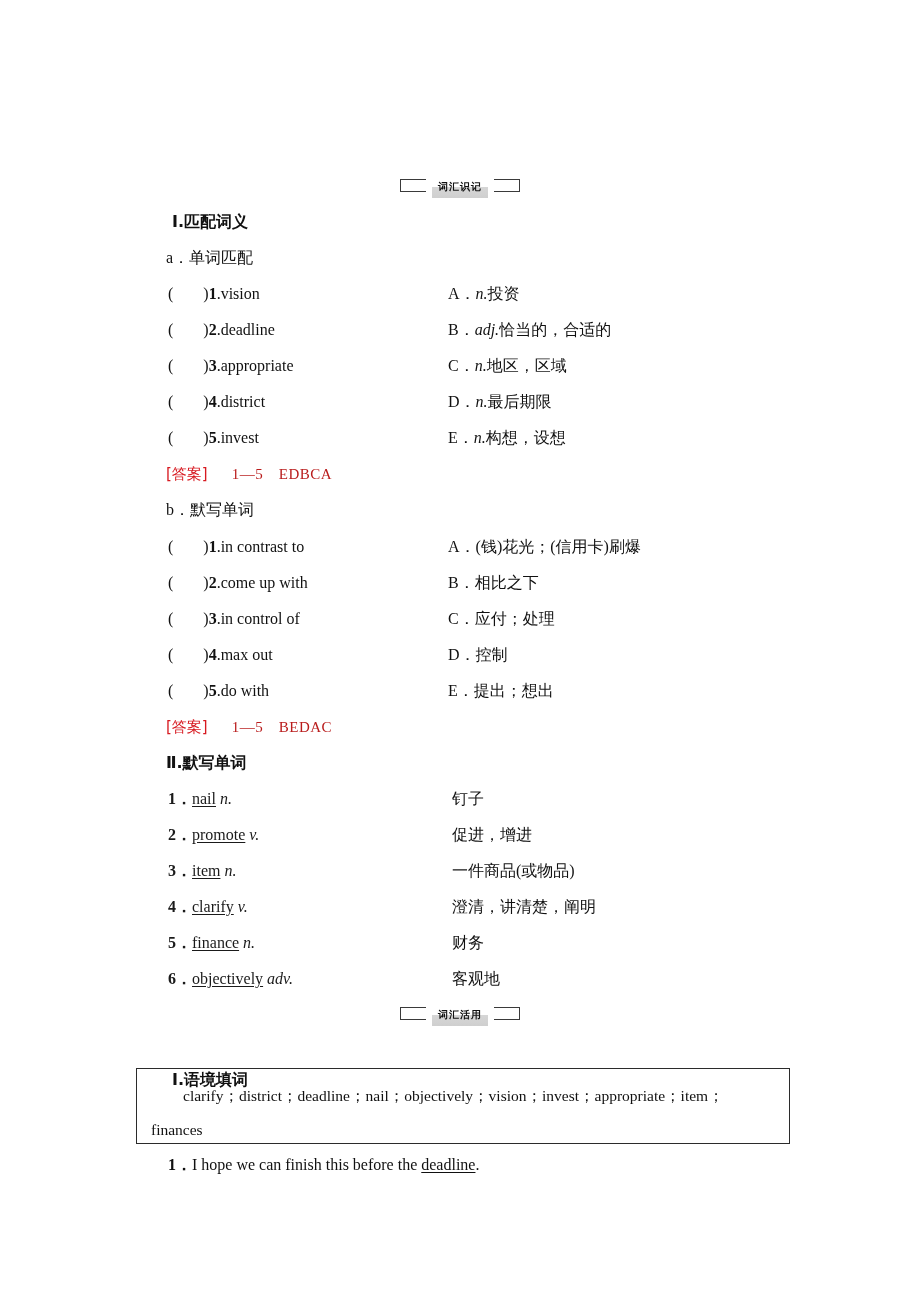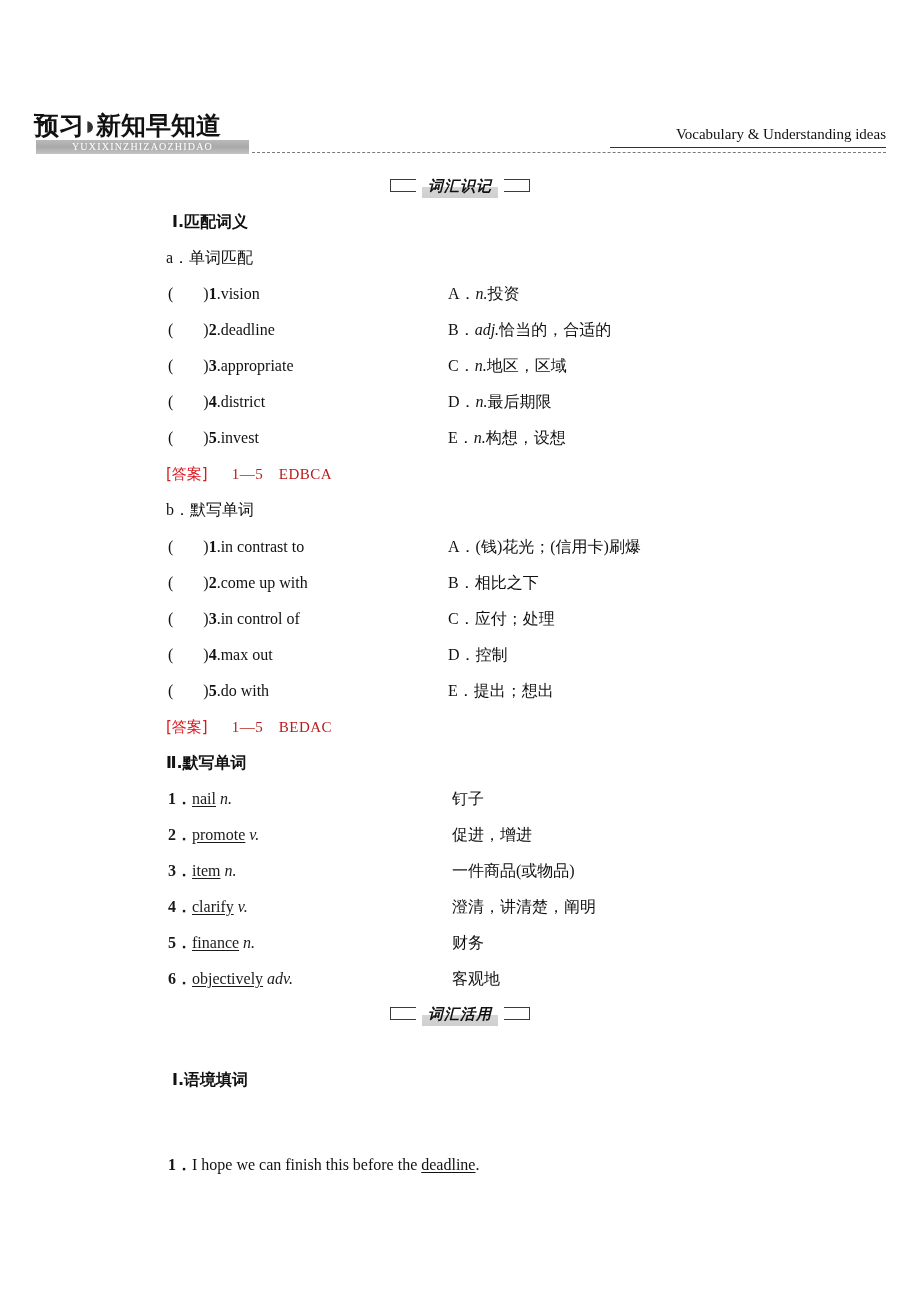--- a/index.html
+++ b/index.html
@@ -95,29 +95,28 @@
     width: 920px;
     text-align: center;
   }
   .section-bar .inner {
     display: inline-block;
     position: relative;
     padding: 0 34px;
   }
   .section-bar .label {
     font-family: "DejaVu Sans", "Liberation Sans", sans-serif;
-    font-size: 15px;
+    font-size: 10px;
     font-weight: bold;
     color: #111;
     background: linear-gradient(to bottom, #ffffff 0%, #ffffff 48%, #d6d6d6 49%, #cfcfcf 100%);
     padding: 2px 6px 3px 6px;
     letter-spacing: 1px;
     display: inline-block;
     line-height: 17px;
-    font-style: italic;
   }
   .section-bar .bracket {
     position: absolute;
     top: 3px;
     width: 26px;
     height: 13px;
     border: 1px solid #3a3a3a;
   }
   .section-bar .bracket.left  { left: 2px;  border-right: none; }
   .section-bar .bracket.right { right: 2px; border-left: none; }
@@ -224,29 +223,20 @@
     font-size: 13px;
     color: #333;
     font-family: "Liberation Serif", serif;
   }
 </style>
 </head>
 <body>
 
 <div class="page">
 
-  <div class="banner">
-    <div class="banner-title">
-      <span>预习</span><span class="arrow">◗</span><span>新知早知道</span>
-    </div>
-    <div class="banner-pinyin">YUXIXINZHIZAOZHIDAO</div>
-    <div class="banner-dash"></div>
-    <div class="banner-right">Vocabulary &amp; Understanding ideas</div>
-    <div class="banner-underline"></div>
-  </div>
 
   <div class="section-bar" style="top:176px;">
     <span class="inner">
       <span class="bracket left"></span>
       <span class="label">词汇识记</span>
       <span class="bracket right"></span>
     </span>
   </div>
 
   <div class="txt heading-cn" style="left:172px; top:214px;">Ⅰ.匹配词义</div>
@@ -309,17 +299,20 @@
   <div class="section-bar" style="top:1004px;">
     <span class="inner">
       <span class="bracket left"></span>
       <span class="label">词汇活用</span>
       <span class="bracket right"></span>
     </span>
   </div>
 
   <div class="txt heading-cn" style="left:172px; top:1042px;margin-top:30px;">Ⅰ.语境填词</div>
 
+  <div class="bank">
+    <span class="indent"></span><span>clarify；district；deadline；nail；objectively；vision；invest；appropriate；</span><span>item；finances</span>
+  </div>
 
   <div class="sentence" style="left:168px; top:1157px;"><span class="num">1．</span><span>I hope we can finish this before the </span><span class="u">deadline</span><span>.</span></div>
 
 
 </div>
 
 </body></html>

